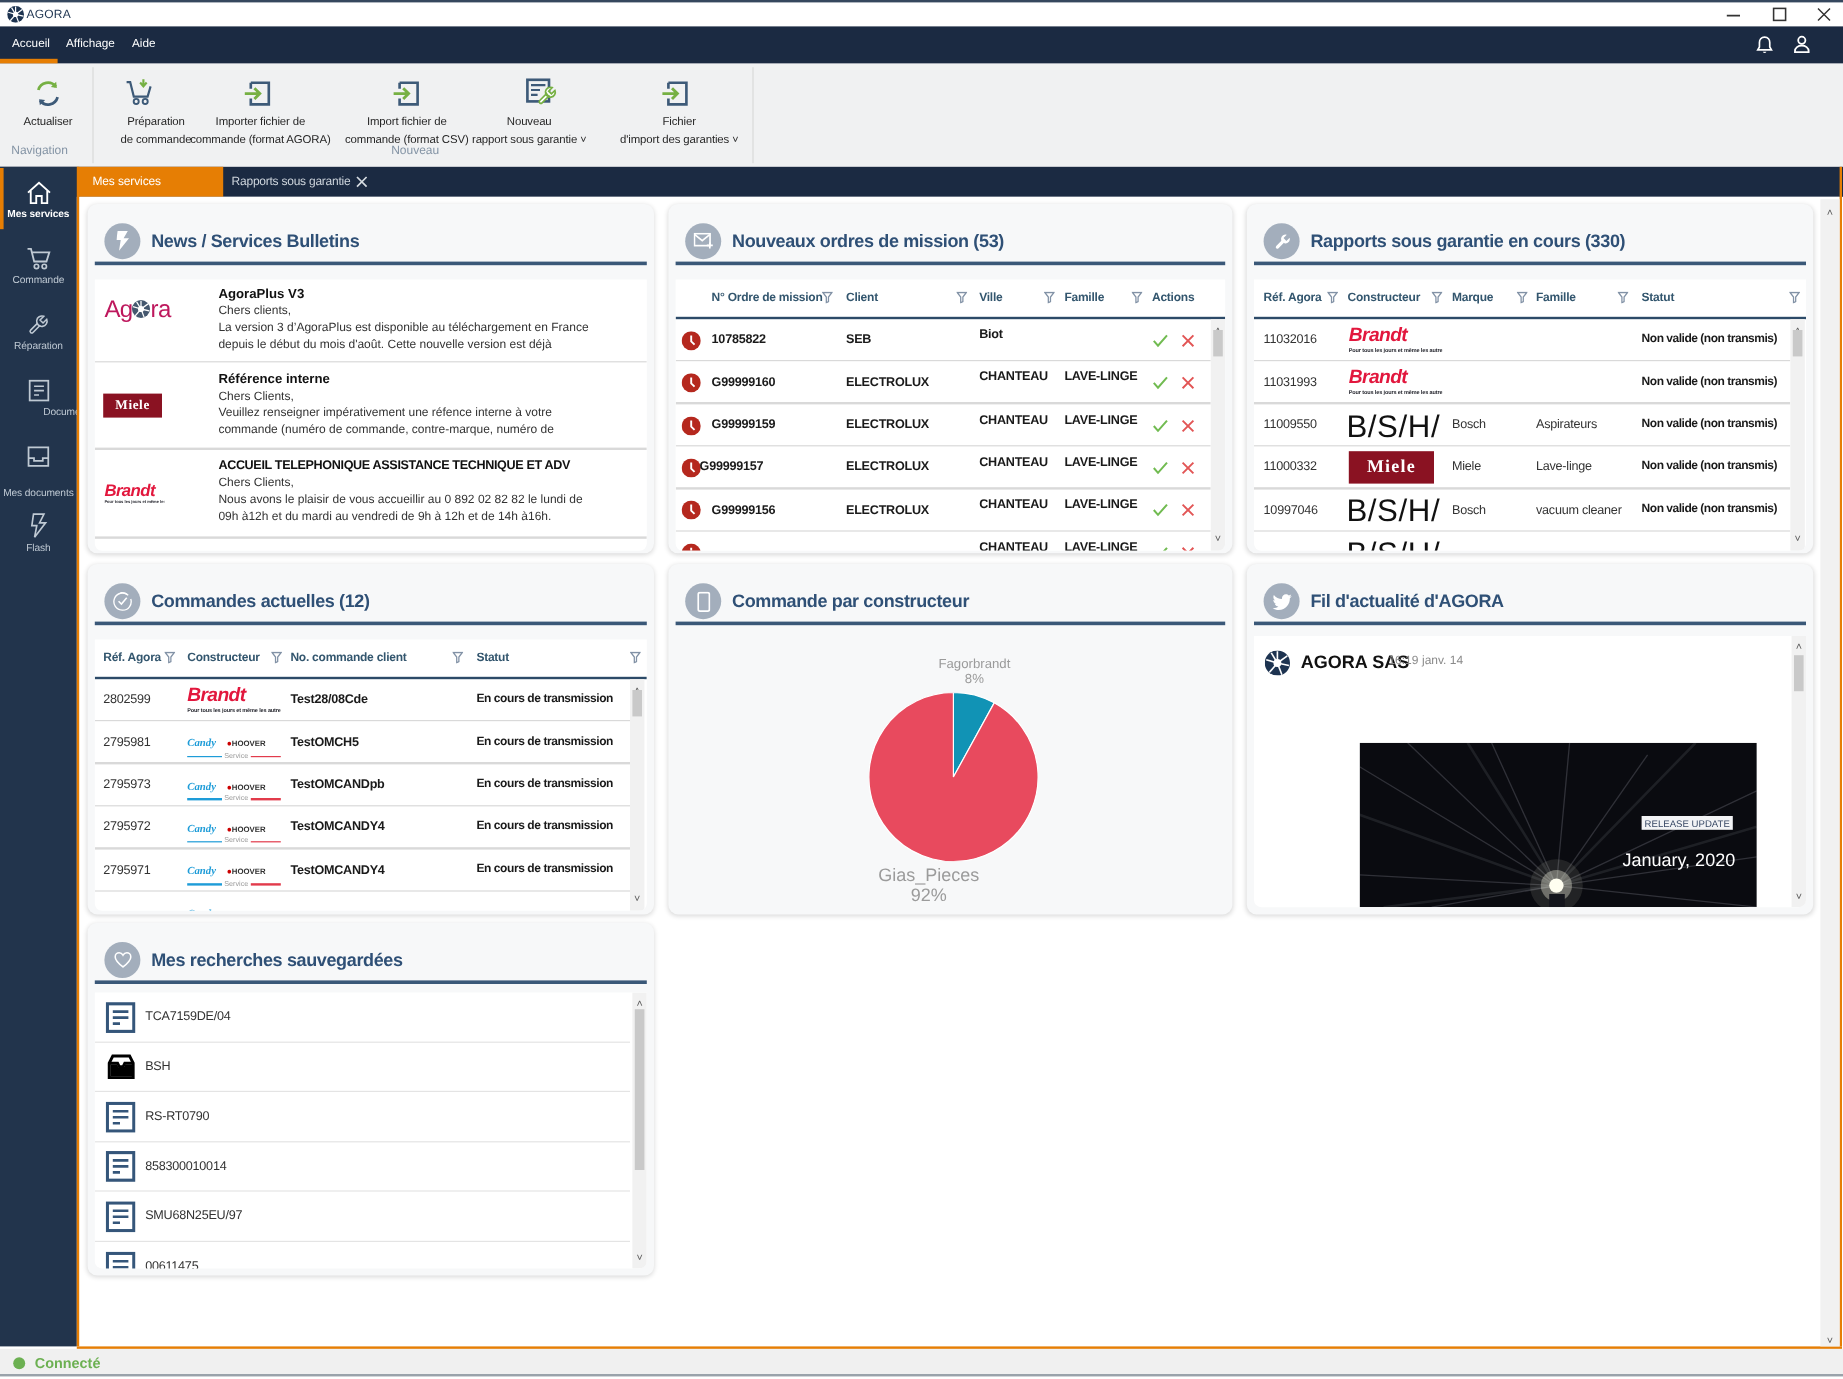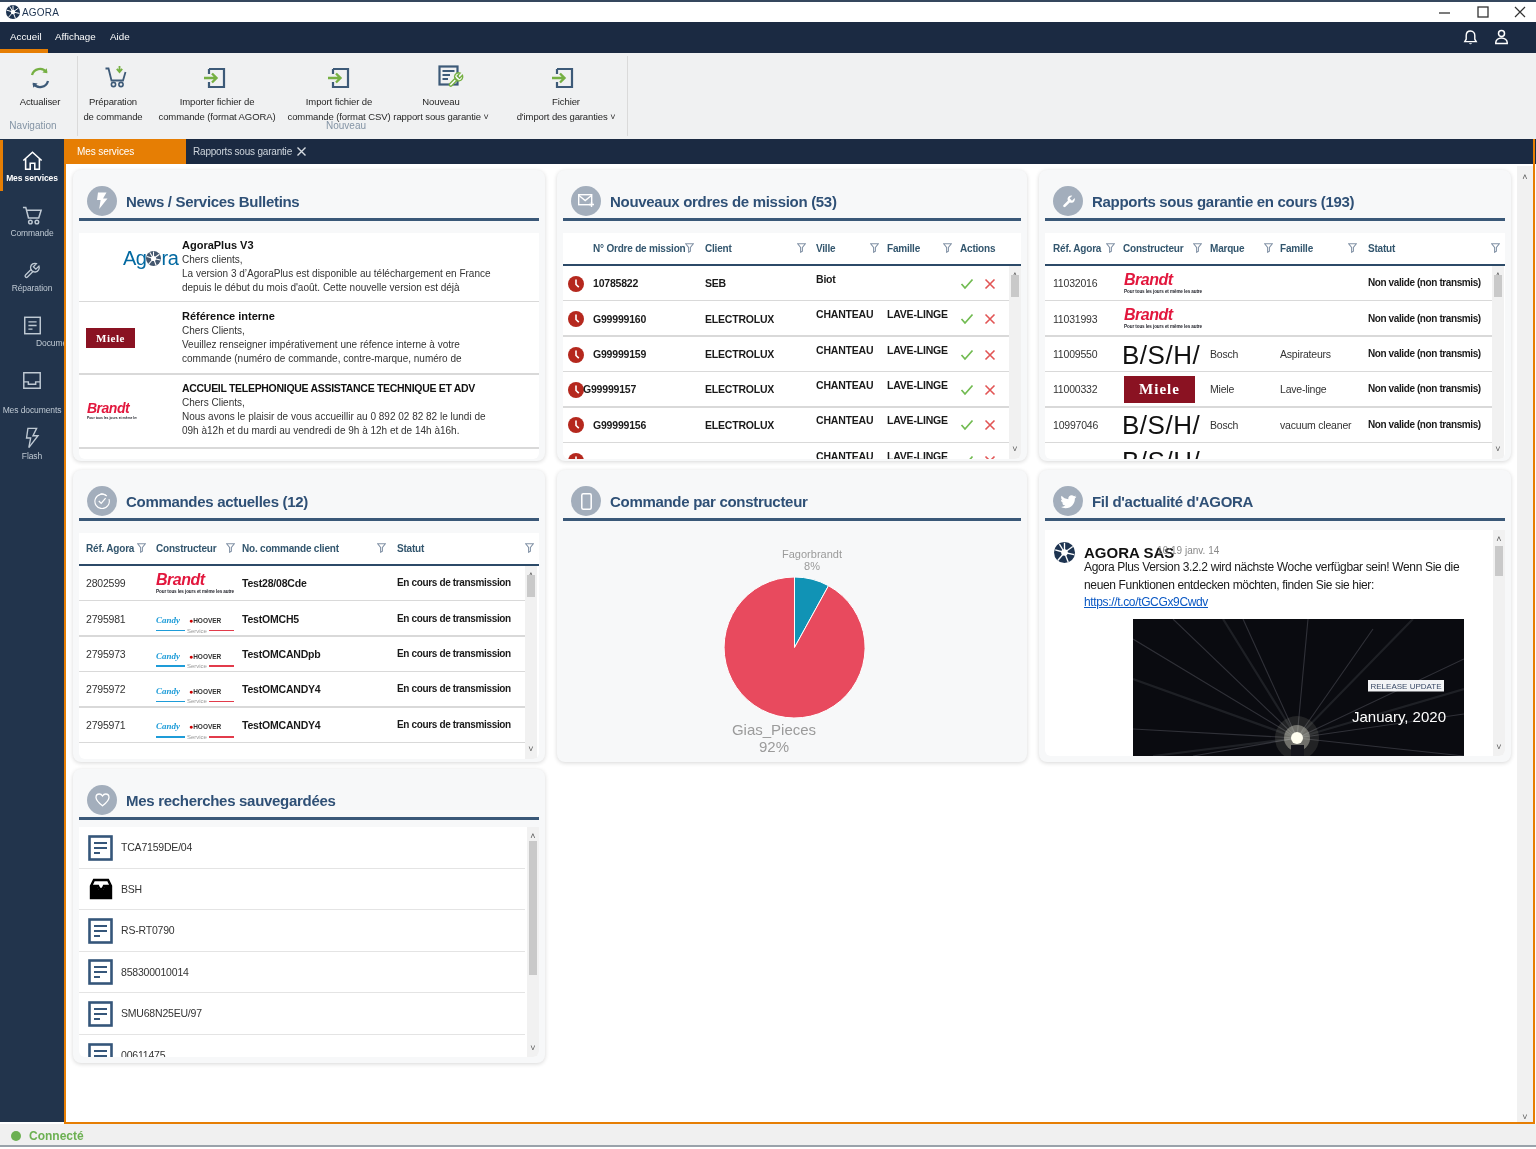--- a/index.html
+++ b/index.html
@@ -91,21 +91,21 @@
       <path d="M4.2 20.8 L3.6 15.7 L8.6 16.4 Z" fill="#3d5a78"></path>
     </svg>
   <div class="rlabel" style="left:0px;top:41px;width:80px;">Actualiser</div>
   <div class="glabel" style="left:0px;top:67px;width:66px;">Navigation</div>
   <svg class="abs" style="left:104px;top:12px" width="26" height="26" viewBox="0 0 26 26" fill="none">
       <path d="M1.5 3.5 L4.5 3.5 L7.5 15.5 L19 15.5 L21.5 7" stroke="#3d5a78" stroke-width="1.8"></path>
       <circle cx="9.5" cy="19.5" r="2.1" stroke="#3d5a78" stroke-width="1.6"></circle>
       <circle cx="17" cy="19.5" r="2.1" stroke="#3d5a78" stroke-width="1.6"></circle>
       <path d="M15.5 1 L15.5 6 M12.8 3.8 L15.5 7 L18.2 3.8" stroke="#76b043" stroke-width="1.8"></path>
     </svg>
-  <div class="rlabel" style="left:63px;top:41px;width:100px;">Préparation<br>de commande</div>
+  <div class="rlabel" style="left:80px;top:41px;width:100px;">Préparation<br>de commande</div>
   <div class="glabel" style="left:313px;top:67px;width:66px;">Nouveau</div>
   <svg class="abs" style="left:203px;top:14px" width="24" height="22" viewBox="0 0 24 22" fill="none">
       <path d="M10 2 L21 2 L21 20 L10 20 M6 2 L6 7 M6 15 L6 20 L10 20 M6 2 L10 2" stroke="#3d5a78" stroke-width="2.2"></path>
       <path d="M1 11 L13 11 M9 6.5 L13.5 11 L9 15.5" stroke="#76b043" stroke-width="2.4"></path>
     </svg>
   <div class="rlabel" style="left:146px;top:41px;width:142px;">Importer fichier de<br>commande (format AGORA)</div>
   <svg class="abs" style="left:327px;top:14px" width="24" height="22" viewBox="0 0 24 22" fill="none">
       <path d="M10 2 L21 2 L21 20 L10 20 M6 2 L6 7 M6 15 L6 20 L10 20 M6 2 L10 2" stroke="#3d5a78" stroke-width="2.2"></path>
       <path d="M1 11 L13 11 M9 6.5 L13.5 11 L9 15.5" stroke="#76b043" stroke-width="2.4"></path>
     </svg>
@@ -188,21 +188,21 @@
   <div class="abs" style="left:29px;top:5px;font-size:12px;font-weight:bold;color:#6cb052;">Connecté</div>
 </div>
 
 <div class="card" style="left:73px;top:170px;width:472px;height:291px;">
   <div class="ccirc"><svg style="margin:6px 0 0 10px" width="11" height="18" viewBox="0 0 11 18">
         <path d="M6.5 0.5 L1 0.5 L0 8 L3.6 8 L2.2 17 L10.5 6.5 L6 6.5 L9.5 0.5 Z" fill="#fff"></path>
       </svg></div>
   <div class="ctitle">News / Services Bulletins</div>
   <div class="cline"></div>
   <div class="cbody" style="height:226px;">
-    <div class="abs" style="left:8px;top:14px;font-size:20px;color:#0369a1;letter-spacing:-0.5px;margin-left:36px;">Ag<span style="position:relative;display:inline-block;width:15px;height:15px;"><svg style="position:absolute;left:0;top:1px" width="15" height="15" viewBox="0 0 14 14">
+    <div class="abs" style="left:8px;top:14px;font-size:20px;color:#be185d;letter-spacing:-0.5px;">Ag<span style="position:relative;display:inline-block;width:15px;height:15px;"><svg style="position:absolute;left:0;top:1px" width="15" height="15" viewBox="0 0 14 14">
             <circle cx="7" cy="7" r="7" fill="#44576e"></circle>
             <g stroke="#fff" stroke-width="1">
               <path d="M7 7 L7 0.5"></path>
               <path d="M7 7 L12.5 3"></path>
               <path d="M7 7 L13.4 8.4"></path>
               <path d="M7 7 L9.5 13.5"></path>
               <path d="M7 7 L2.5 12.3"></path>
               <path d="M7 7 L0.8 5.2"></path>
               <path d="M7 7 L3.6 1.4"></path>
             </g>
@@ -345,21 +345,21 @@
     <div class="sbthumb" style="left:448px;top:42px;width:8px;height:22px;"></div>
     <div class="chev" style="left:446px;top:211px;">˅</div>
   </div>
 </div>
 
 <div class="card" style="left:1039px;top:170px;width:472px;height:291px;">
   <div class="ccirc"><svg style="margin:7px 0 0 7px" width="17" height="17" viewBox="0 0 24 24">
         <path transform="translate(12,12.5) rotate(45)" d="M -2.4 -10 A 5.2 5.2 0 1 0 2.4 -10 L 2.4 -4.6 L -2.4 -4.6 Z" fill="#fff"></path>
         <path transform="translate(12,12.5) rotate(45)" d="M -1.9 -1 L -1.9 8 A 1.9 1.9 0 0 0 1.9 8 L 1.9 -1 Z" fill="#fff"></path>
       </svg></div>
-  <div class="ctitle">Rapports sous garantie en cours (193)</div>
+  <div class="ctitle">Rapports sous garantie en cours (330)</div>
   <div class="cline"></div>
   <div class="cbody" style="height:226px;">
     <div class="th" style="left:8px;top:10px;">Réf. Agora</div>
     <svg class="abs" style="left:61px;top:10px" width="9" height="10" viewBox="0 0 11 12">
         <path d="M0.8 0.8 L10.2 0.8 L6.6 5.4 L6.6 10 L4.4 11.2 L4.4 5.4 Z" fill="none" stroke="#8292a6" stroke-width="1.3"></path>
       </svg>
     <div class="th" style="left:78px;top:10px;">Constructeur</div>
     <svg class="abs" style="left:148px;top:10px" width="9" height="10" viewBox="0 0 11 12">
         <path d="M0.8 0.8 L10.2 0.8 L6.6 5.4 L6.6 10 L4.4 11.2 L4.4 5.4 Z" fill="none" stroke="#8292a6" stroke-width="1.3"></path>
       </svg>
@@ -544,21 +544,20 @@
           <path d="M7 7 L9.5 13.5"></path>
           <path d="M7 7 L2.5 12.3"></path>
           <path d="M7 7 L0.8 5.2"></path>
           <path d="M7 7 L3.6 1.4"></path>
         </g>
         <circle cx="7" cy="7" r="2.2" fill="#fff"></circle>
       </svg>
     <div class="abs" style="left:39px;top:14px;font-size:15px;font-weight:bold;color:#111;">AGORA SAS</div>
     <div class="abs" style="left:112px;top:15px;font-size:10px;color:#8a8a8a;">16:19</div>
     <div class="abs" style="left:140px;top:15px;font-size:10px;color:#8a8a8a;">janv. 14</div>
-    <div class="abs" style="left:39px;top:29px;width:440px;font-size:12px;line-height:17.5px;color:#1a1a1a;letter-spacing:-0.35px;white-space:nowrap;">Agora Plus Version 3.2.2 wird nächste Woche verfügbar sein! Wenn Sie die<br>neuen Funktionen entdecken möchten, finden Sie sie hier:<br><span style="color:#0a58c4;text-decoration:underline;">https://t.co/tGCGx9Cwdv</span></div>
     <svg class="abs" style="left:88px;top:89px" width="331" height="137" viewBox="0 0 331 137">
       <rect width="331" height="137" fill="#0a0b10"></rect>
       <g stroke="rgba(235,240,255,0.17)" stroke-width="1.1">
         <path d="M164 119 L0 20"></path>
           <path d="M164 119 L40 0"></path>
           <path d="M164 119 L110 0"></path>
           <path d="M164 119 L175 0"></path>
           <path d="M164 119 L240 10"></path>
           <path d="M164 119 L331 40"></path>
           <path d="M164 119 L331 95"></path>

